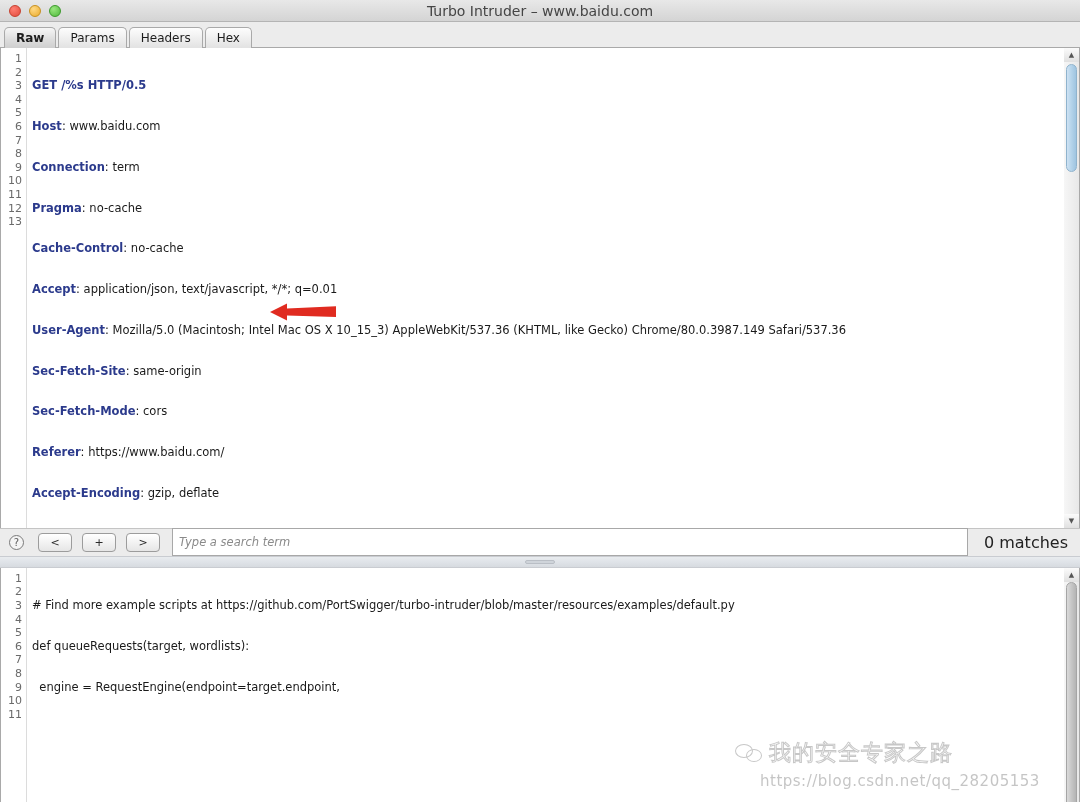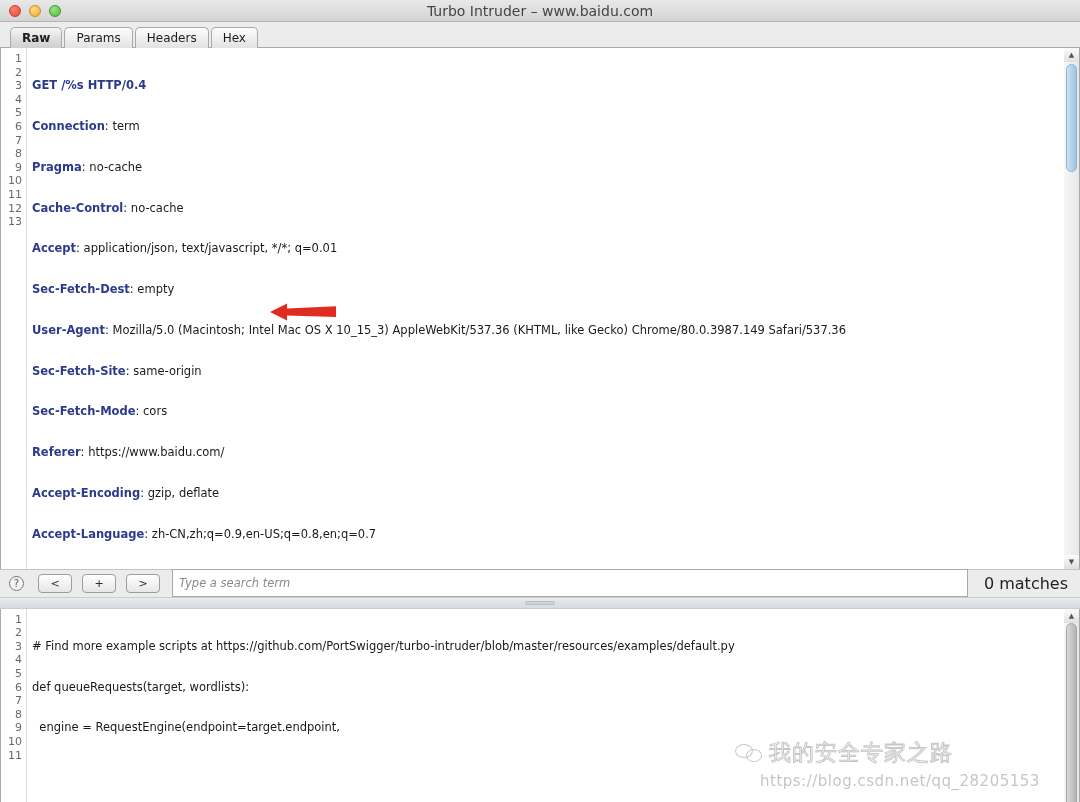--- a/index.html
+++ b/index.html
@@ -41,21 +41,21 @@
     position: absolute; left: 0; right: 0; text-align: center;
     font-size: 14px; color: #454545;
     pointer-events: none;
   }
 
   
   .tabbar {
     height: 26px; flex: 0 0 26px;
     background: #ececec;
     display: flex; align-items: flex-end;
-    padding-left: 10px;
+    padding-left: 4px;
     border-bottom: 1px solid #a9a9a9;
     position: relative;
   }
   .tab {
     height: 21px;
     padding: 0 11px;
     margin-right: 2px;
     display: flex; align-items: center;
     font-size: 12px; color: #1d1d1d;
     border: 1px solid #a9a9a9;
@@ -283,32 +283,31 @@
         <div>6</div>
         <div>7</div>
         <div>8</div>
         <div>9</div>
         <div>10</div>
         <div>11</div>
         <div>12</div>
         <div>13</div>
       </div>
       <div class="code">
-        <div class="ln"><span class="hdr">GET /%s HTTP/0.4</span></div>
+        <div class="ln"><span class="hdr">GET /%s HTTP/0.5</span></div>
+        <div class="ln"><span class="hdr">Host</span><span>: www.baidu.com</span></div>
         <div class="ln"><span class="hdr">Connection</span><span>: term</span></div>
         <div class="ln"><span class="hdr">Pragma</span><span>: no-cache</span></div>
         <div class="ln"><span class="hdr">Cache-Control</span><span>: no-cache</span></div>
         <div class="ln"><span class="hdr">Accept</span><span>: application/json, text/javascript, */*; q=0.01</span></div>
-        <div class="ln"><span class="hdr">Sec-Fetch-Dest</span><span>: empty</span></div>
         <div class="ln"><span class="hdr">User-Agent</span><span>: Mozilla/5.0 (Macintosh; Intel Mac OS X 10_15_3) AppleWebKit/537.36 (KHTML, like Gecko) Chrome/80.0.3987.149 Safari/537.36</span></div>
         <div class="ln"><span class="hdr">Sec-Fetch-Site</span><span>: same-origin</span></div>
         <div class="ln"><span class="hdr">Sec-Fetch-Mode</span><span>: cors</span></div>
         <div class="ln"><span class="hdr">Referer</span><span>: https://www.baidu.com/</span></div>
         <div class="ln"><span class="hdr">Accept-Encoding</span><span>: gzip, deflate</span></div>
-        <div class="ln"><span class="hdr">Accept-Language</span><span>: zh-CN,zh;q=0.9,en-US;q=0.8,en;q=0.7</span></div>
       </div>
       <div class="vscroll">
         <div class="sb-arrow">▲</div>
         <div class="sb-track">
           <div class="sb-thumb" style="top:2px;height:108px;"></div>
         </div>
         <div class="sb-arrow">▼</div>
       </div>
     </div>
 

